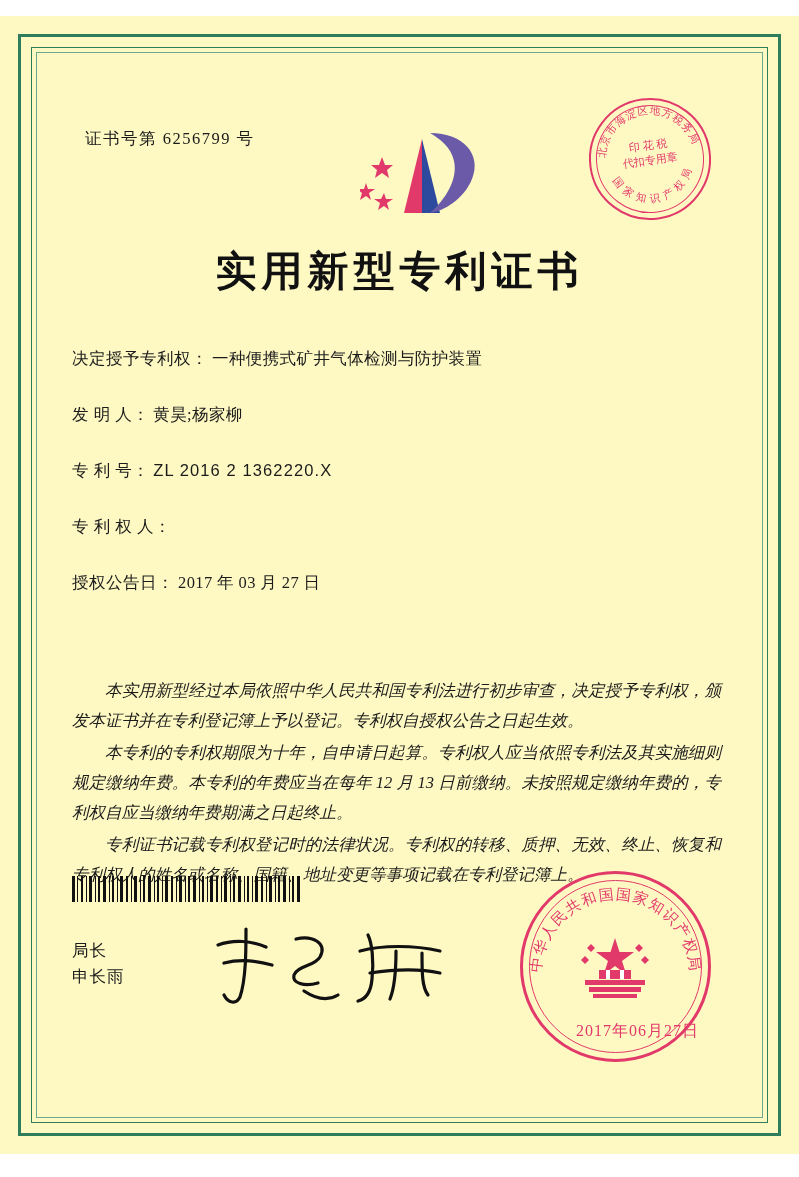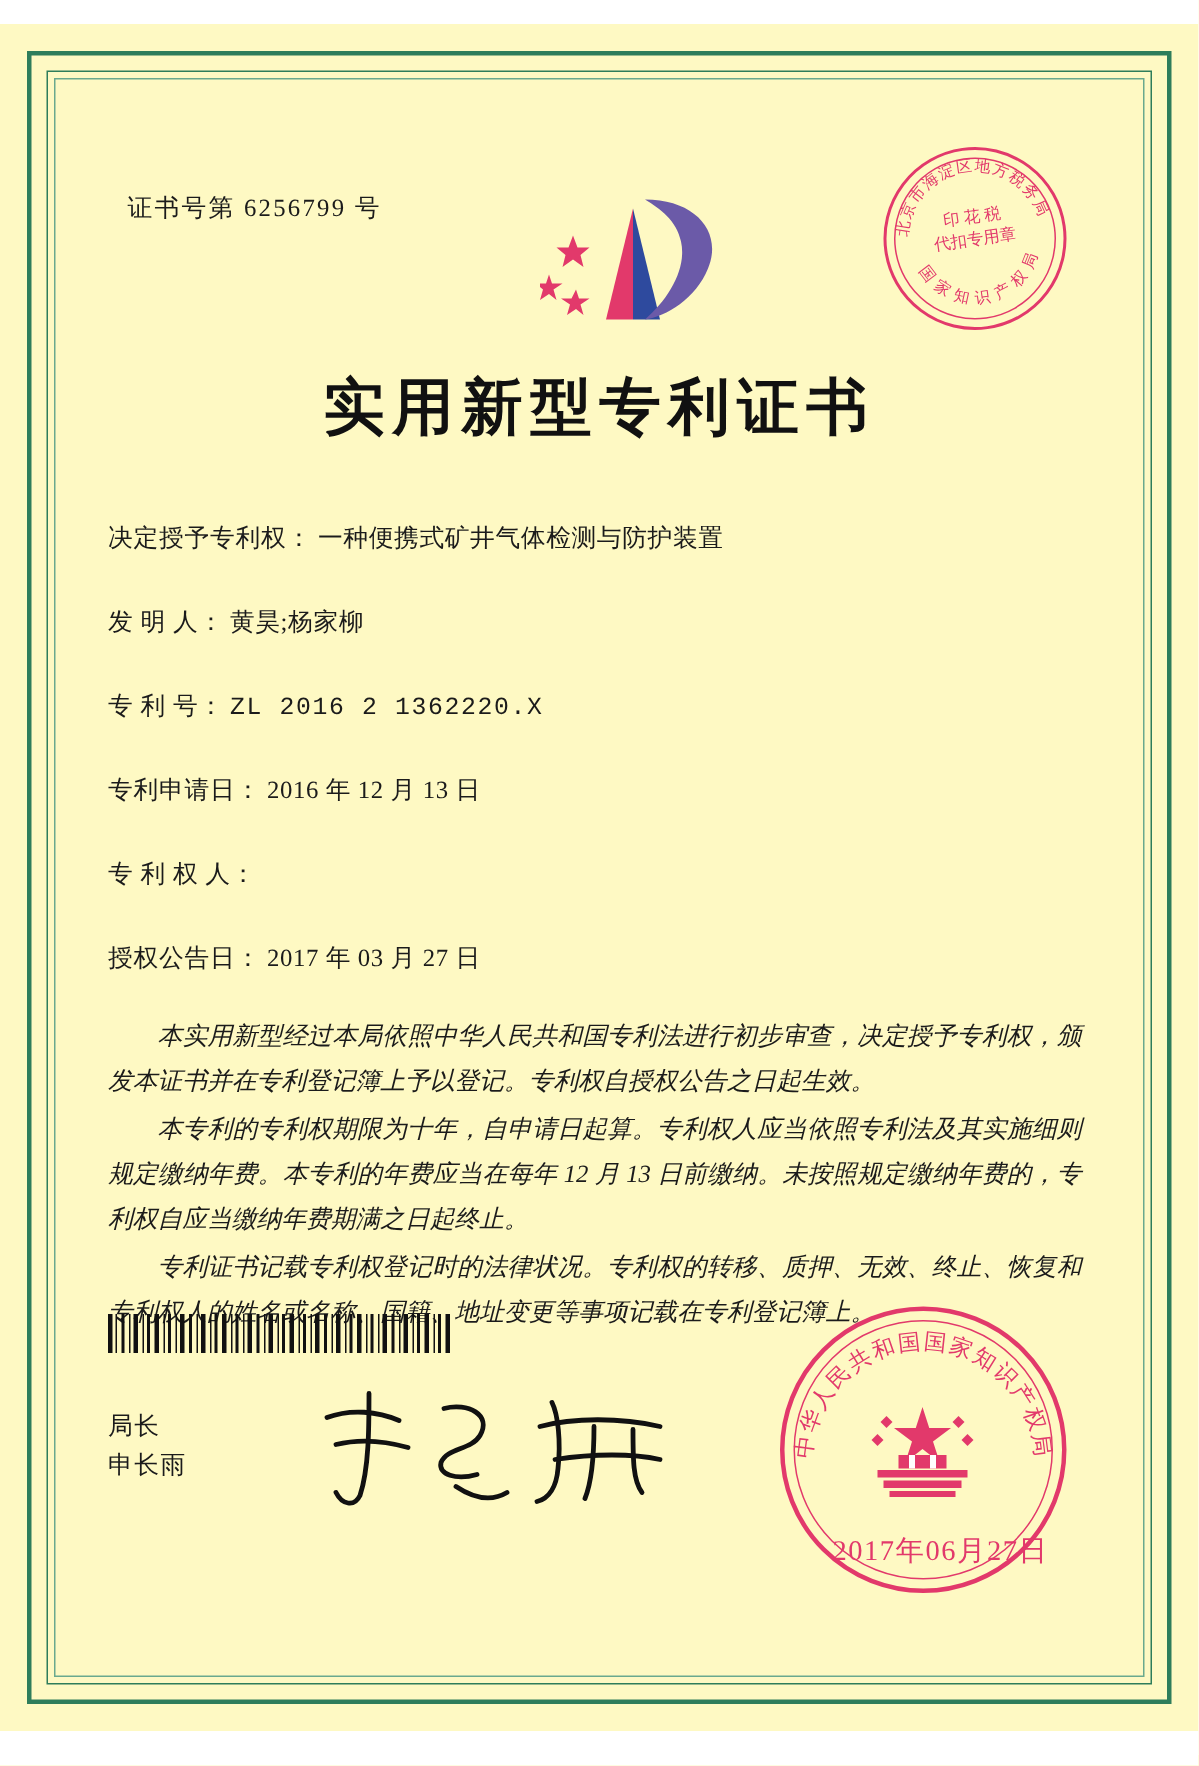--- a/index.html
+++ b/index.html
@@ -142,21 +142,21 @@
   }
   .field-label {
     white-space: nowrap;
     letter-spacing: 0.5px;
   }
   .field-value {
     margin-left: 4px;
     letter-spacing: 0.4px;
   }
   .field-value.mono {
-    font-family: Liberation Mono, monospace;
+    font-family: Liberation Sans, sans-serif;
     letter-spacing: 1.1px;
   }
 
   
   .paras {
     position: absolute;
     left: 12px;
     right: 18px;
     top: 600px;
     font-size: 16.5px;
@@ -216,21 +216,21 @@
   .seal .arc-text {
     font-size: 15px;
     fill: #e2396b;
     font-family: "Liberation Serif", "DejaVu Serif", serif;
     letter-spacing: 1.5px;
   }
   .seal-date {
     position: absolute;
     right: 40px;
     top: 945px;
-    font-size: 19px;
+    font-size: 16px;
     color: #e2396b;
     letter-spacing: 1px;
     font-family: "Liberation Serif", "DejaVu Serif", serif;
   }
 
   
   .page-foot {
     position: absolute;
     left: 0;
     right: 0;
@@ -296,24 +296,20 @@
         <span class="field-label">决定授予专利权：</span>
         <span class="field-value">一种便携式矿井气体检测与防护装置</span>
       </div>
       <div class="field-row">
         <span class="field-label">发  明  人：</span>
         <span class="field-value">黄昊;杨家柳</span>
       </div>
       <div class="field-row">
         <span class="field-label">专  利  号：</span>
         <span class="field-value mono">ZL 2016 2 1362220.X</span>
-      </div>
-      <div class="field-row">
-        <span class="field-label">专利申请日：</span>
-        <span class="field-value">2016 年 12 月 13 日</span>
       </div>
       <div class="field-row">
         <span class="field-label">专 利 权 人：</span>
       </div>
       <div class="field-row">
         <span class="field-label">授权公告日：</span>
         <span class="field-value">2017 年 03 月 27 日</span>
       </div>
     </div>
 

